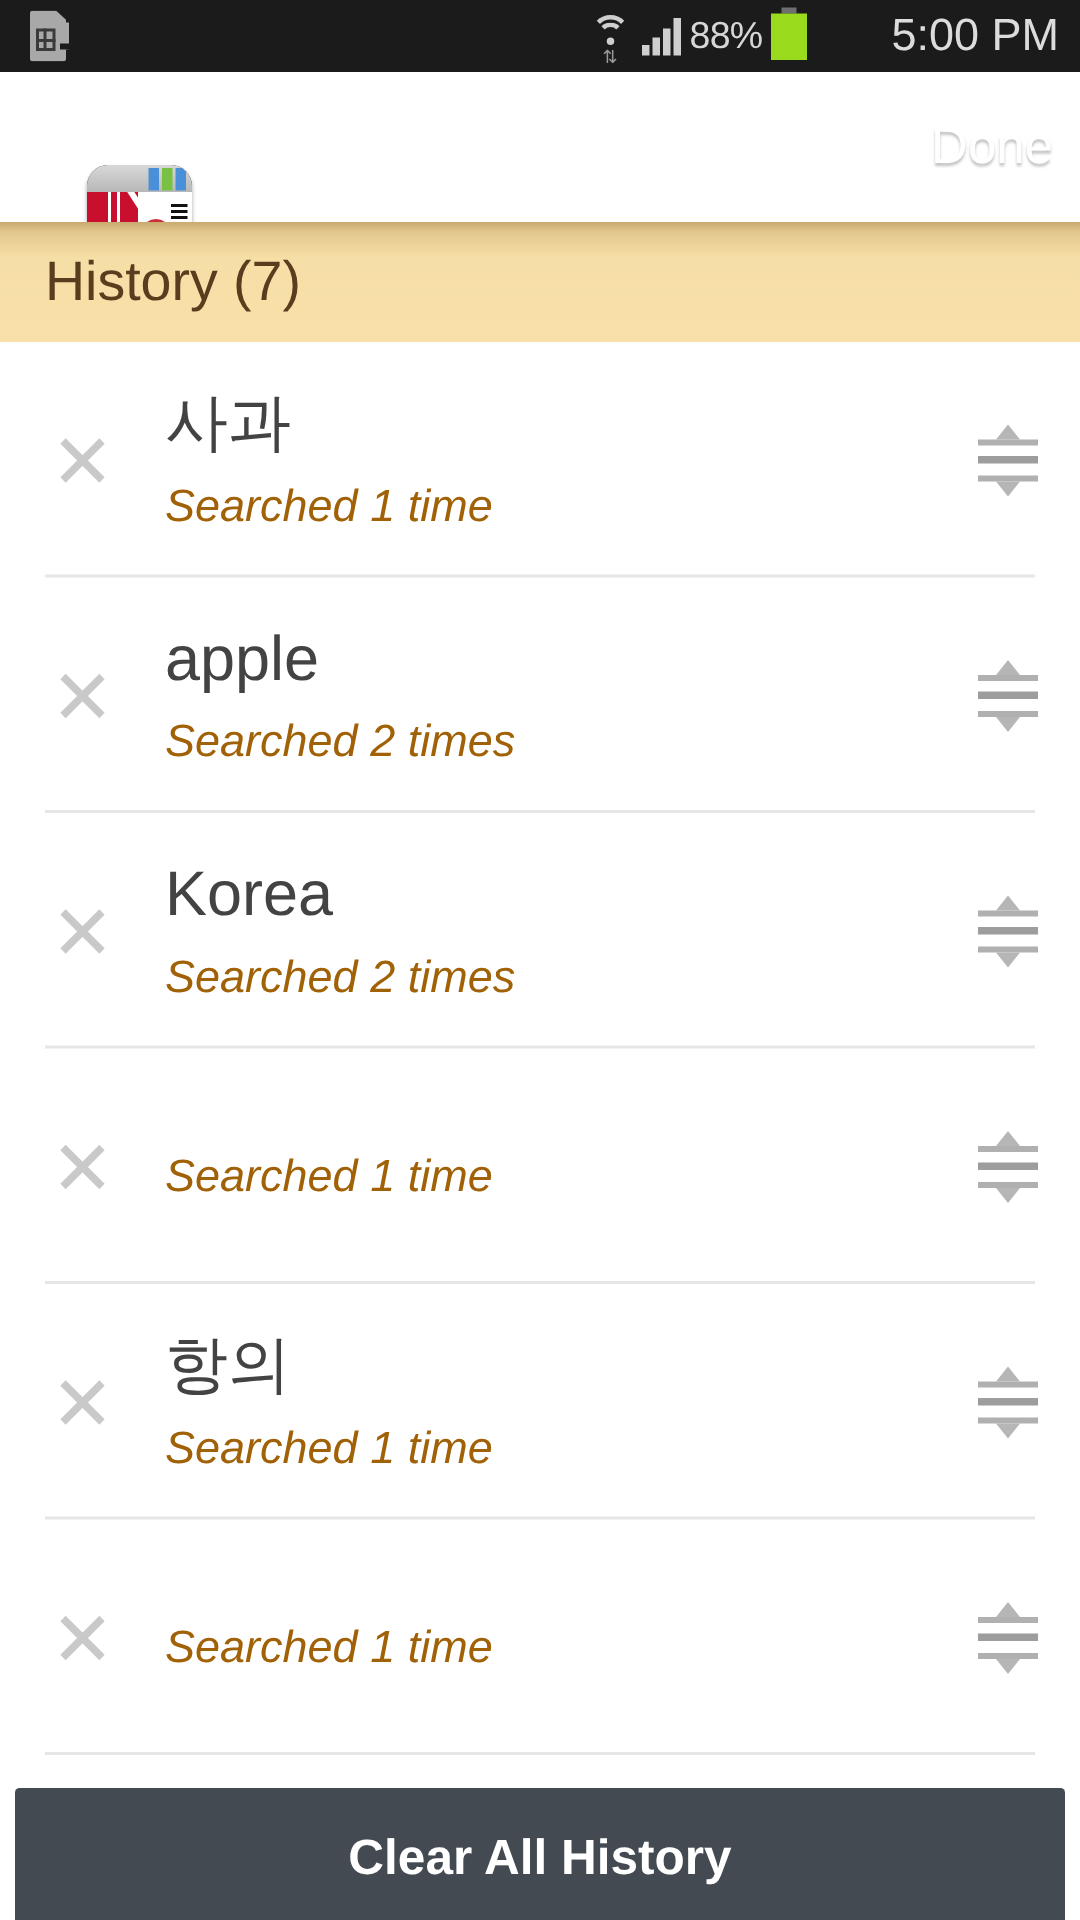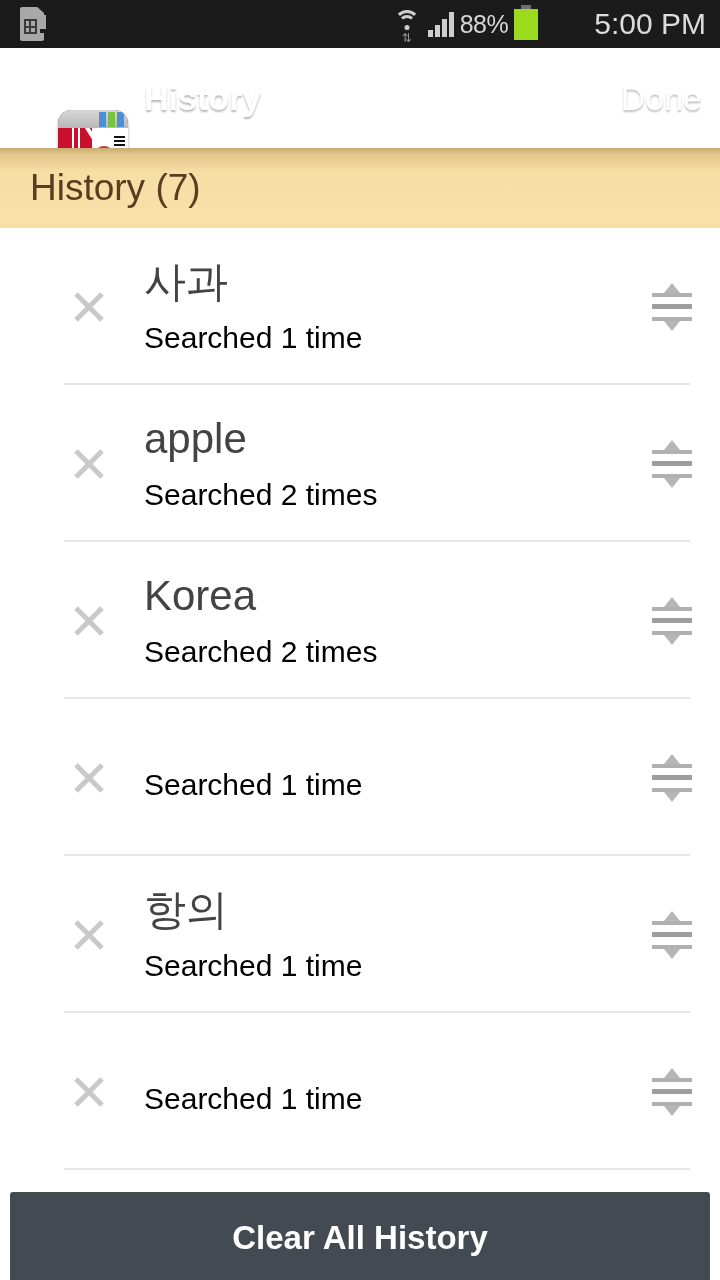--- a/index.html
+++ b/index.html
@@ -113,28 +113,28 @@
     background:linear-gradient(180deg,#c9a96e 0%, #e2c68d 8%, #f6dfa6 30%, #f8e0a8 100%);
     display:flex; align-items:center;
   }
   .section-hdr .txt{ padding-left:30px; color:#5a3d1e; font-size:37px; }
 
   
   .list{
     position:absolute; left:0; top:228px; width:720px; height:964px;
     background:#fff; overflow:hidden;
   }
-  .row{ position:relative; height:157px; display:flex; align-items:center;margin-left:34px; }
+  .row{ position:relative; height:157px; display:flex; align-items:center; }
   .row .sep{ position:absolute; left:30px; right:30px; bottom:0; height:2px; background:#e6e6e6; }
   .del-icon{
     width:110px; flex:0 0 110px; display:flex; align-items:center; justify-content:center;
   }
   .row-main{ flex:1 1 auto; padding-right:10px; }
   .row-word{ color:#434343; font-size:42px; line-height:1.15; }
-  .row-sub{ color:#000000; font-size:30px; padding-top:14px; }
+  .row-sub{ color:#a16207; font-size:30px; padding-top:14px;font-style:italic; }
   .drag-handle{
     width:96px; flex:0 0 96px; display:flex; align-items:center; justify-content:center;
   }
 
   
   .clear-btn{
     position:absolute; left:10px; top:1192px; width:700px; height:92px;
     background:#434a51; border-radius:3px;
     display:flex; align-items:center; justify-content:center;
     color:#ffffff; font-size:33px; font-weight:bold;
@@ -205,21 +205,20 @@
         <div class="kr-circle"></div>
         <div class="kr-bars">
             <i></i>
             <i></i>
             <i></i>
           </div>
 
       </div>
     </div>
 
-    <div class="appbar-title">History</div>
     <div class="done-btn">Done</div>
   </div>
 
   <div class="section-hdr">
     <div class="txt">History (7)</div>
   </div>
 
   <div class="list" id="history-list">
       <div class="row">
         <div class="del-icon">

